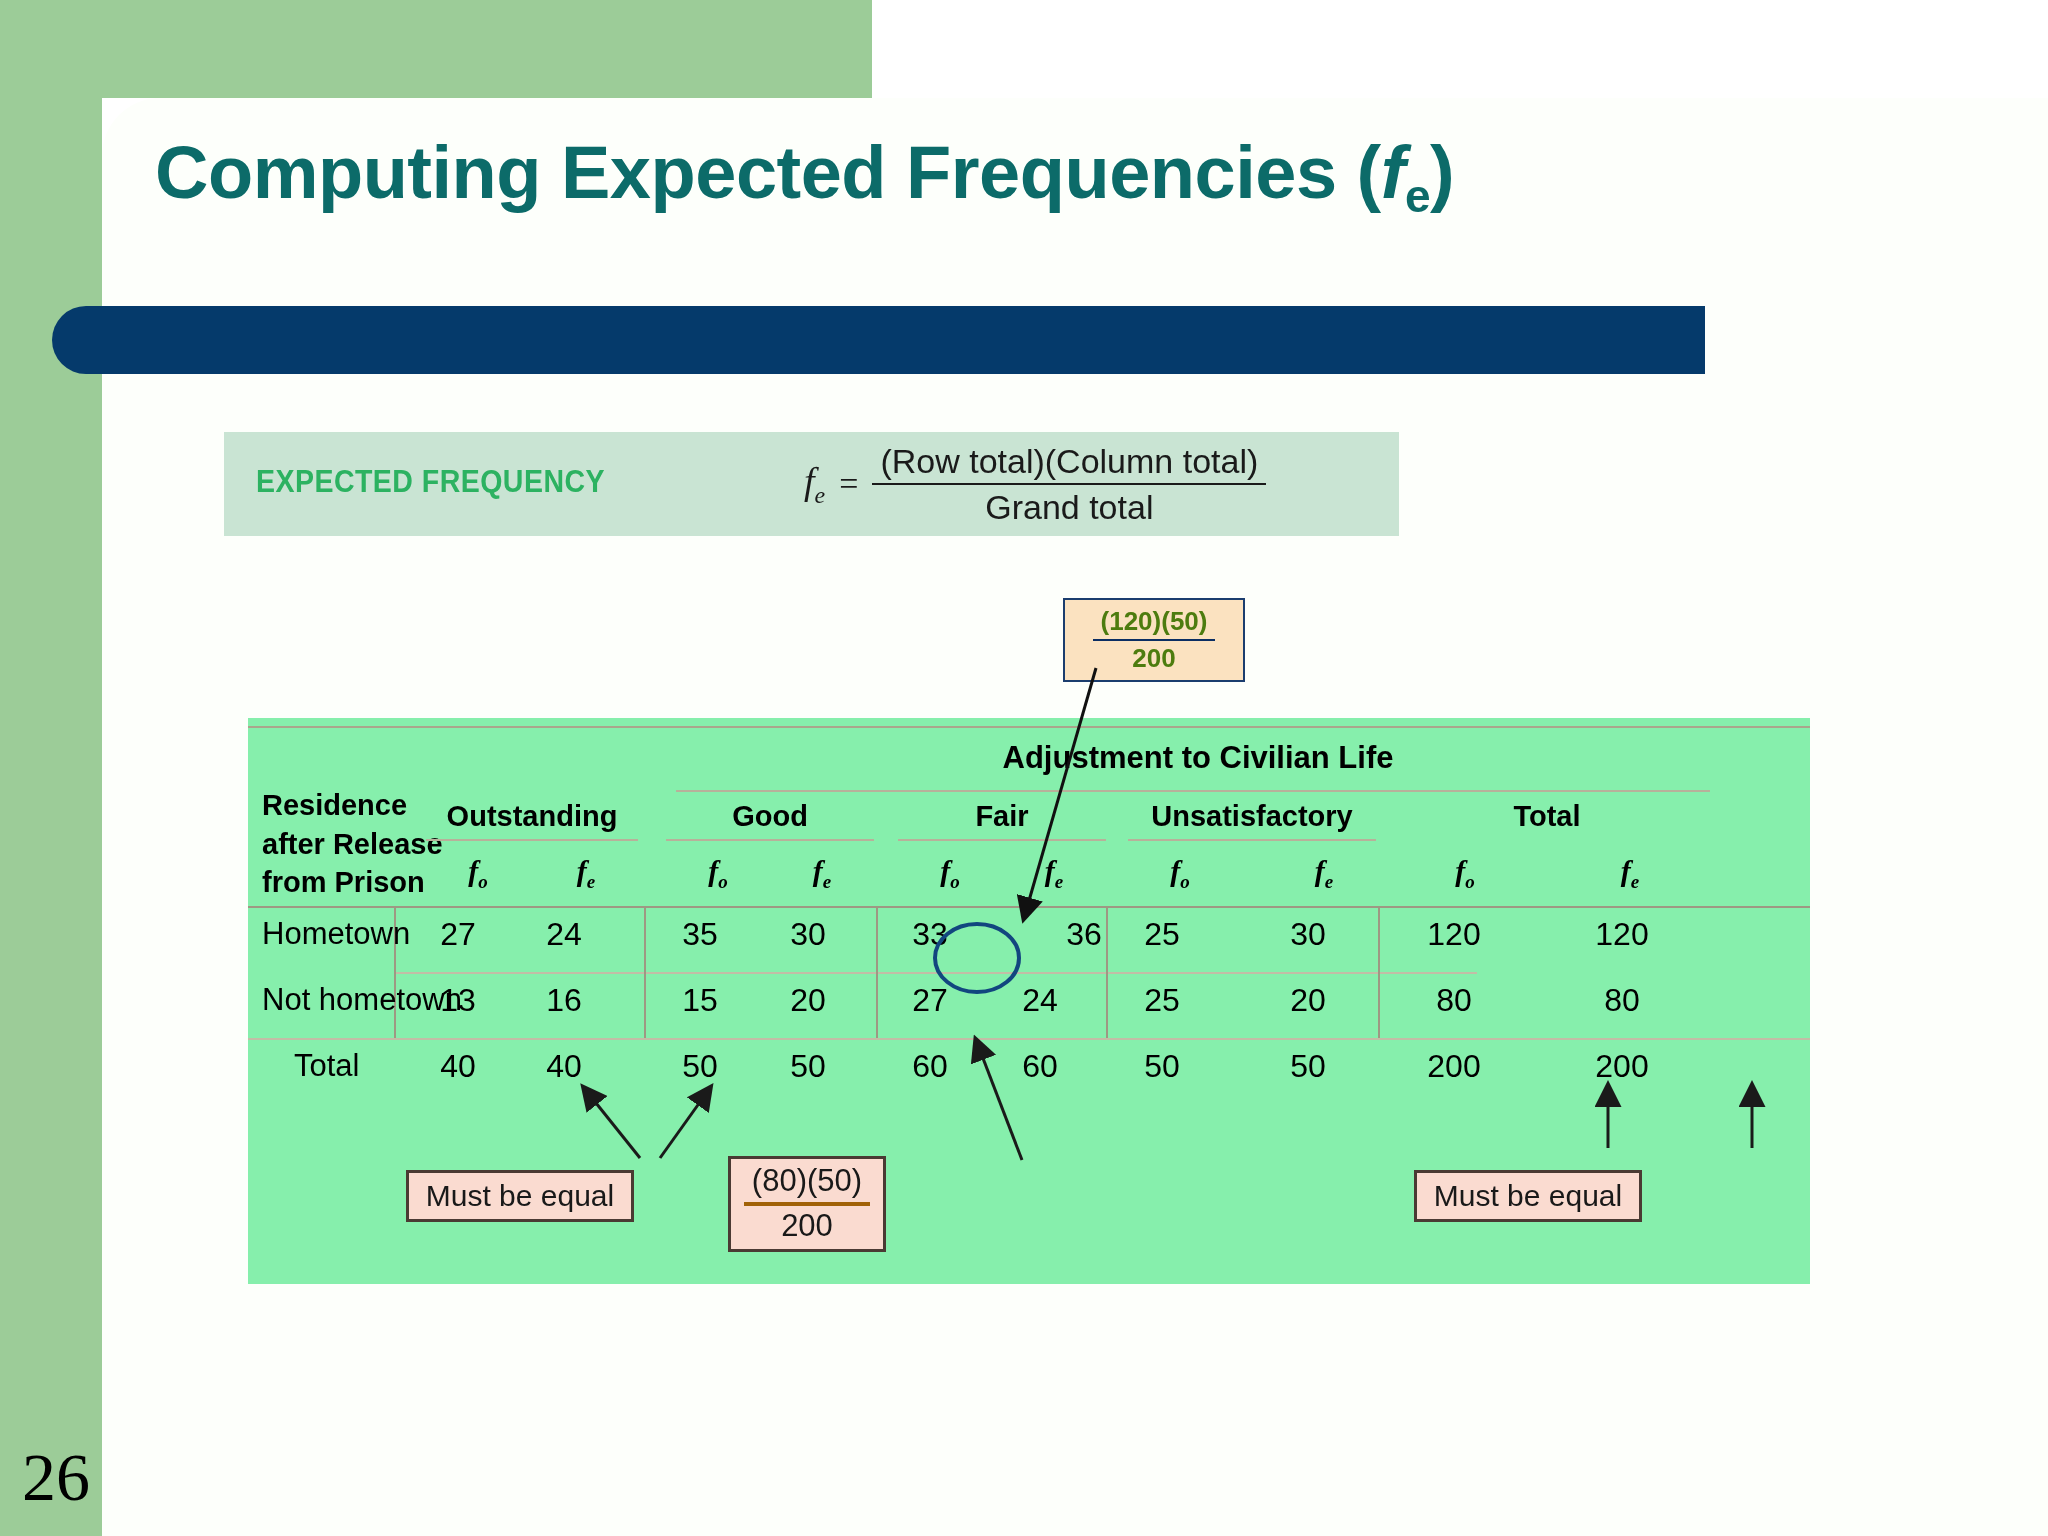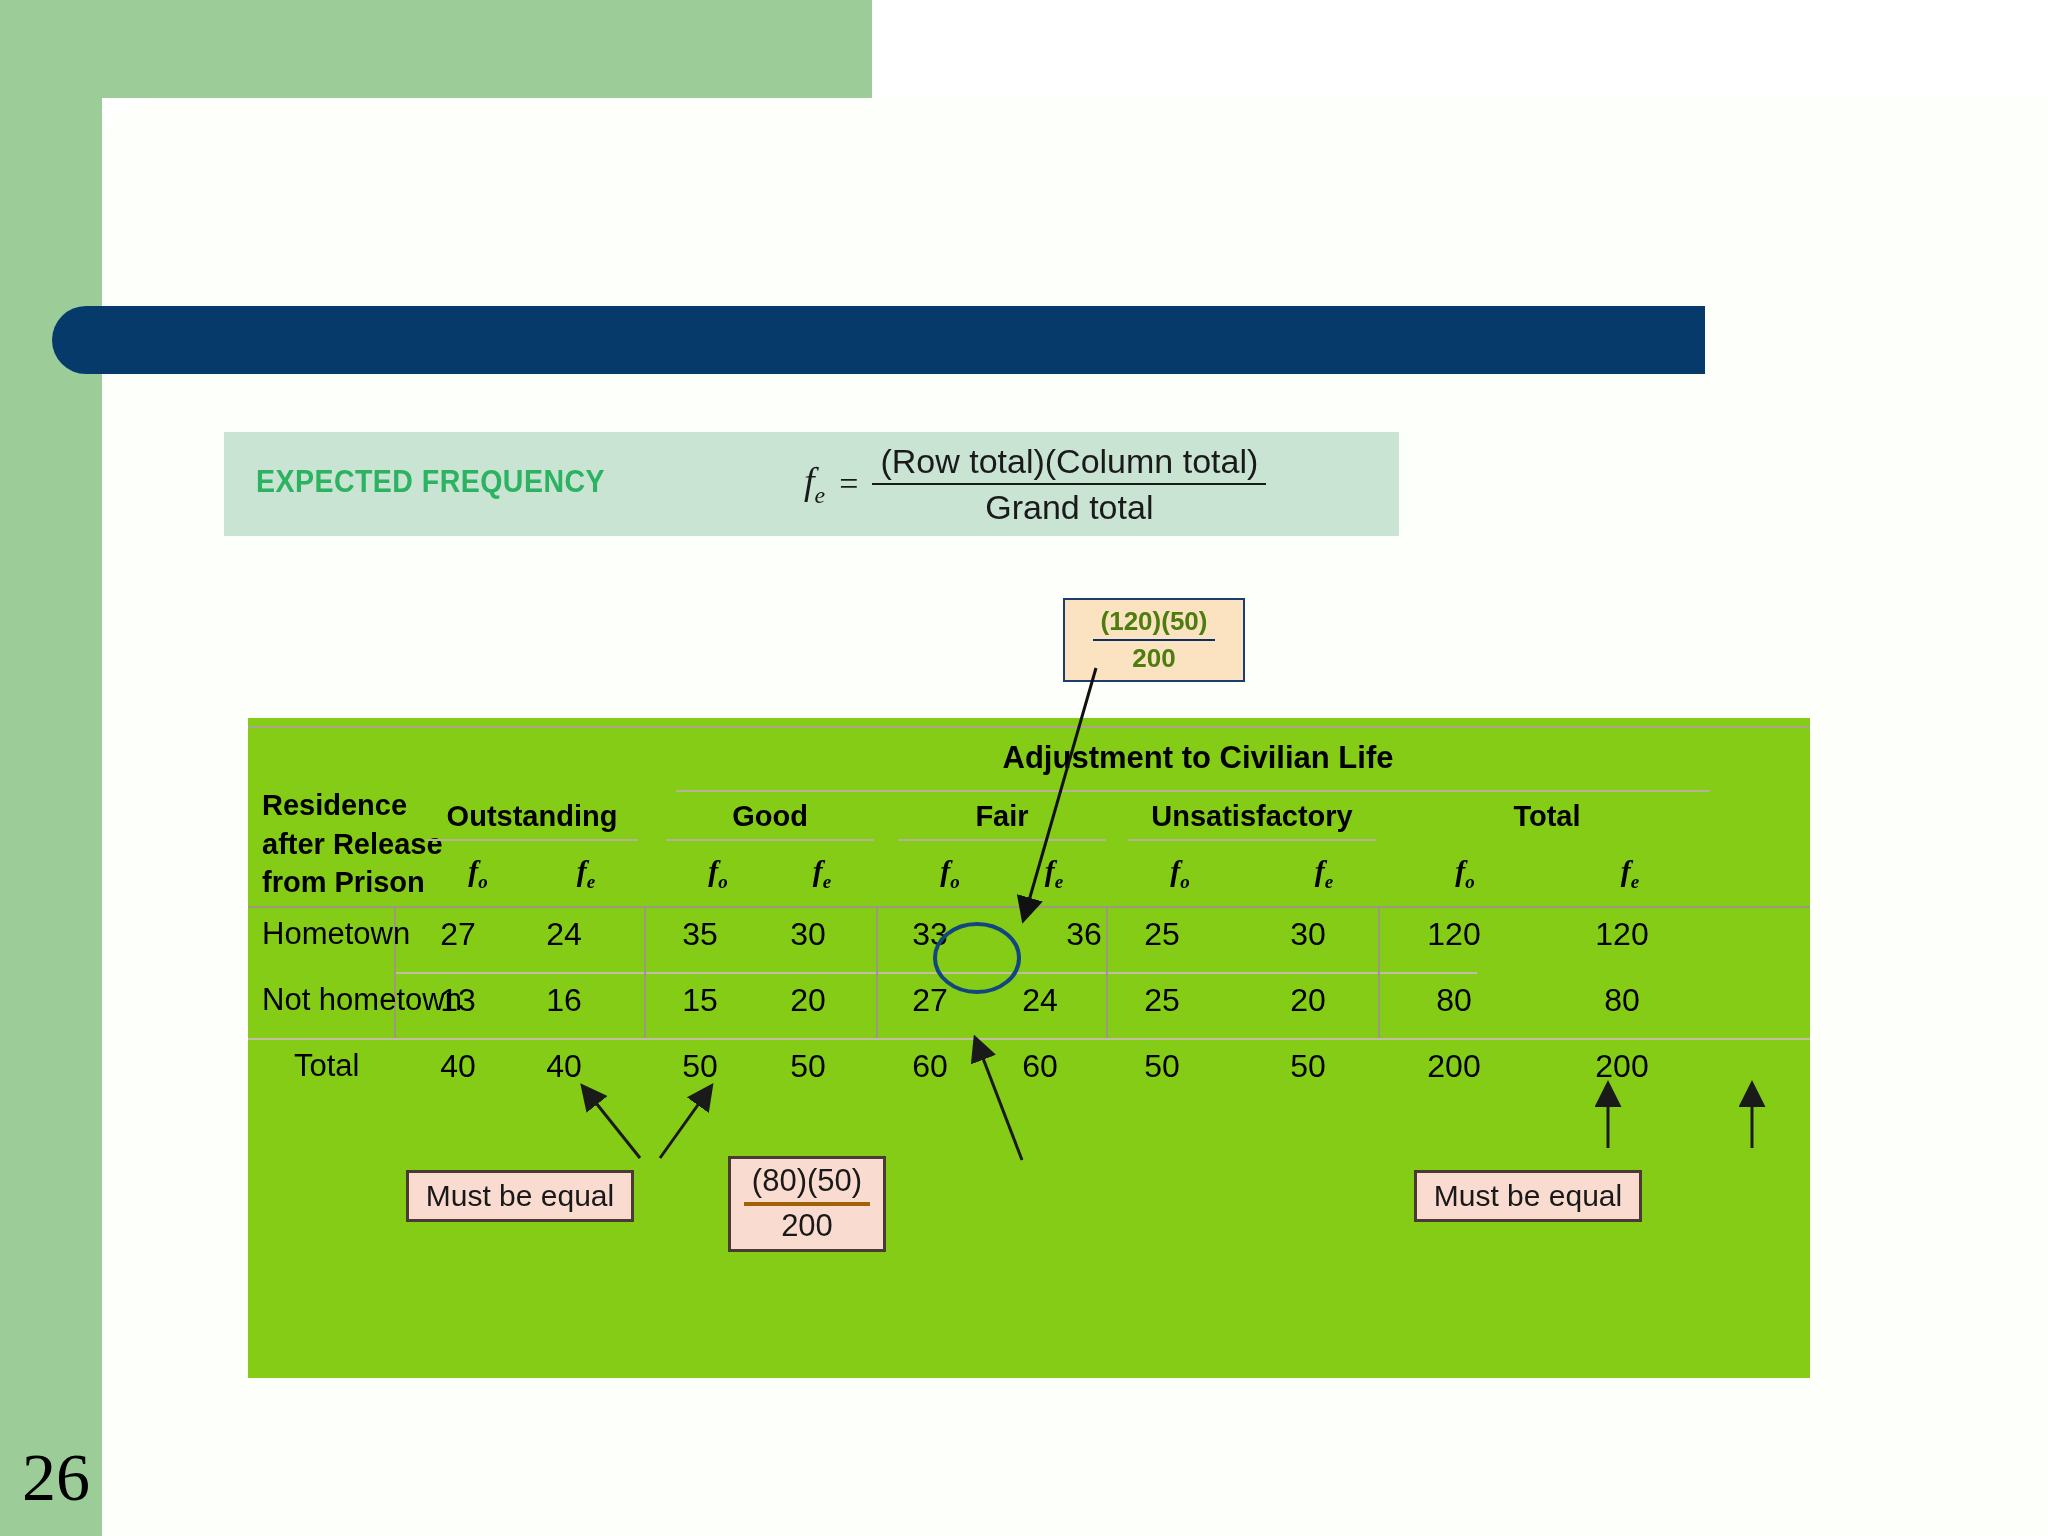--- a/index.html
+++ b/index.html
@@ -171,22 +171,22 @@
   .callout-top .frac .num {
     border-bottom: 2px solid #0b2e63;
   }
 
   
   .table-panel {
     position: absolute;
     left: 248px;
     top: 718px;
     width: 1562px;
-    height: 660px;
-    background: #84cc16;
+    height: 566px;
+    background: #86efac;
   }
   .rule-top {
     position: absolute;
     left: 0;
     top: 8px;
     width: 1562px;
     height: 2px;
     background: #aaa58c;
   }
 
@@ -288,20 +288,23 @@
 </head>
 <body>
 
 <div id="slide">
 
   <div class="green-left"></div>
   <div class="green-top"></div>
   <div class="white-panel"></div>
   <div class="navy-bar"></div>
 
+  <div class="slide-title">
+    <span>Computing Expected Frequencies (</span><span class="fe-italic">f</span><span class="sub">e</span><span>)</span>
+  </div>
 
   <div class="page-number">26</div>
 
   <div class="formula-band">
     <div class="formula-label">EXPECTED FREQUENCY</div>
     <div class="formula-expr">
       <span class="fe"><span>f</span><sub>e</sub></span>
       <span class="eq">=</span>
       <span class="frac">
         <span class="num">(Row total)(Column total)</span>

